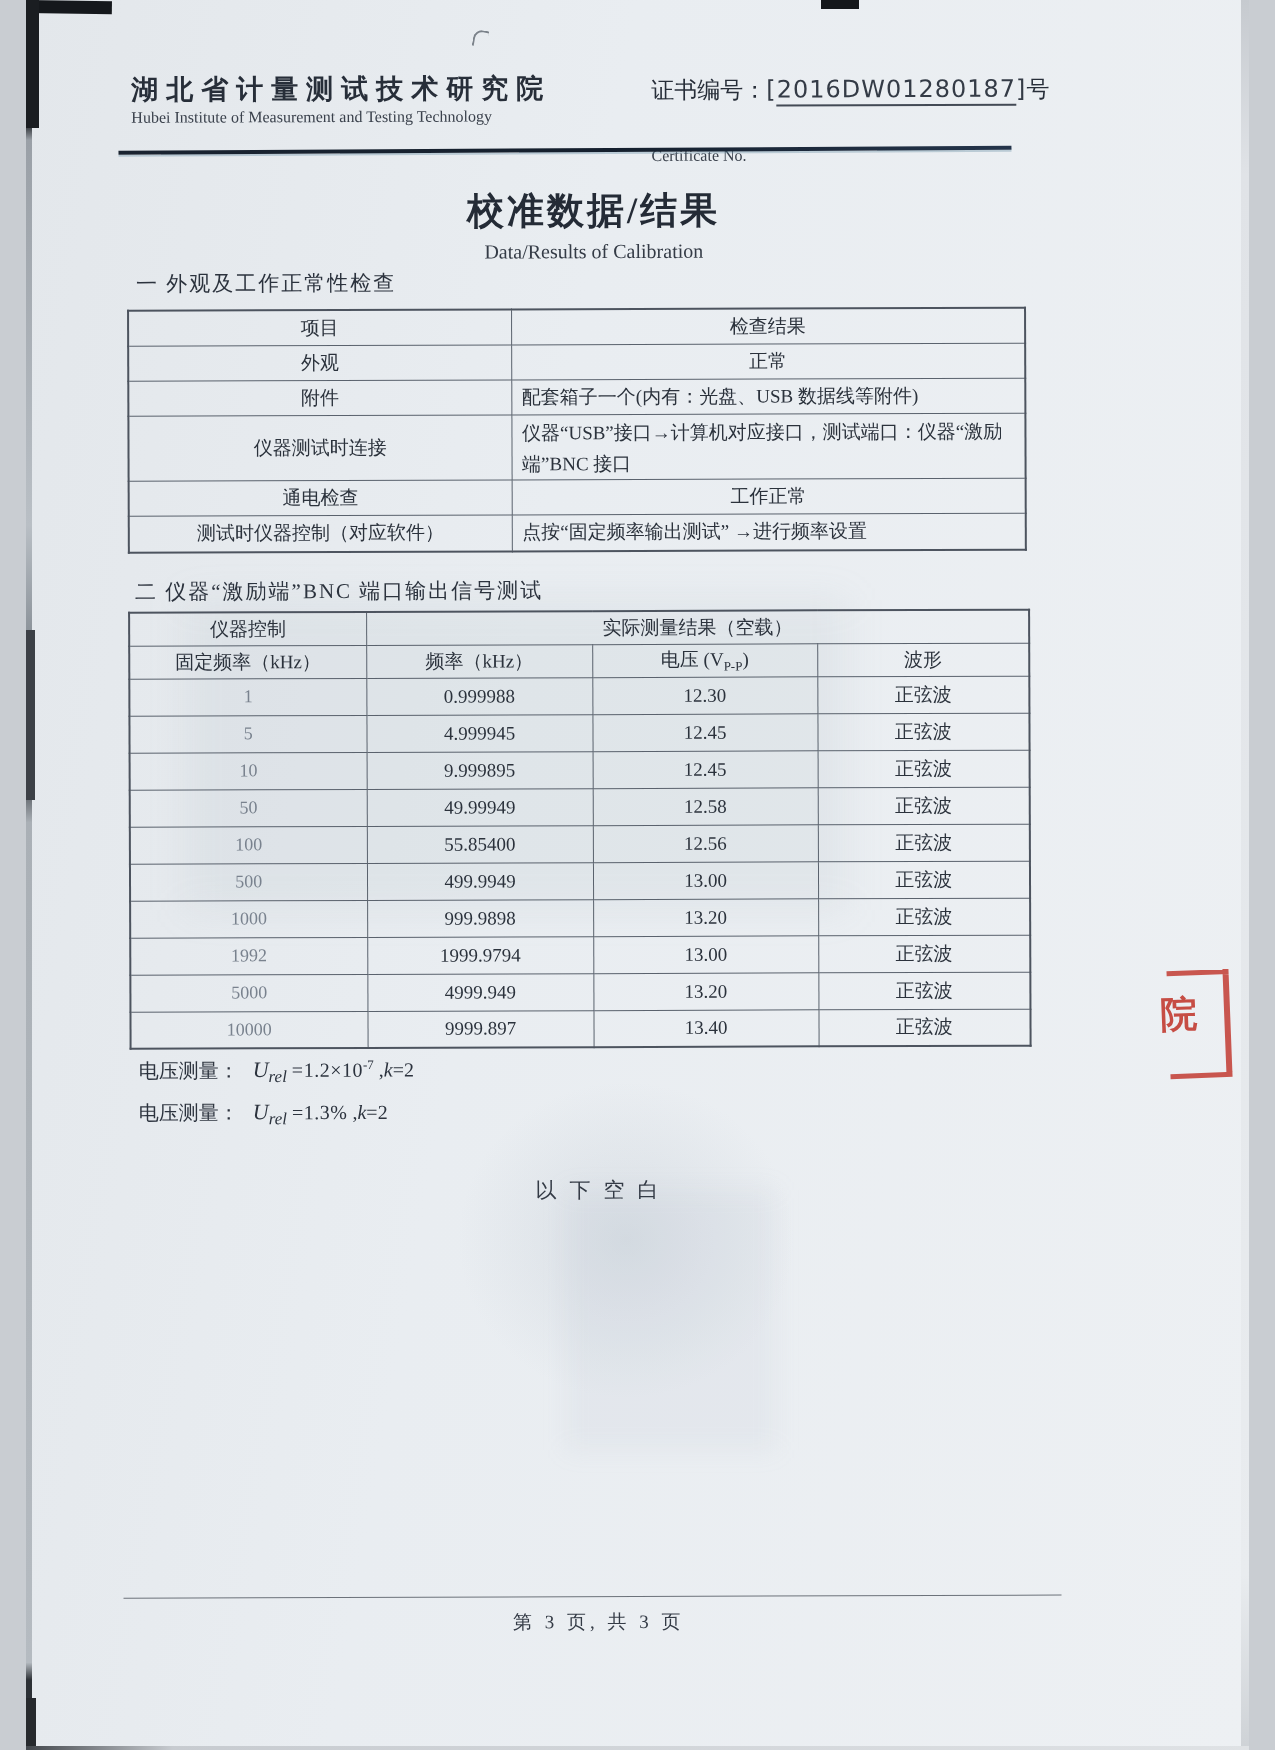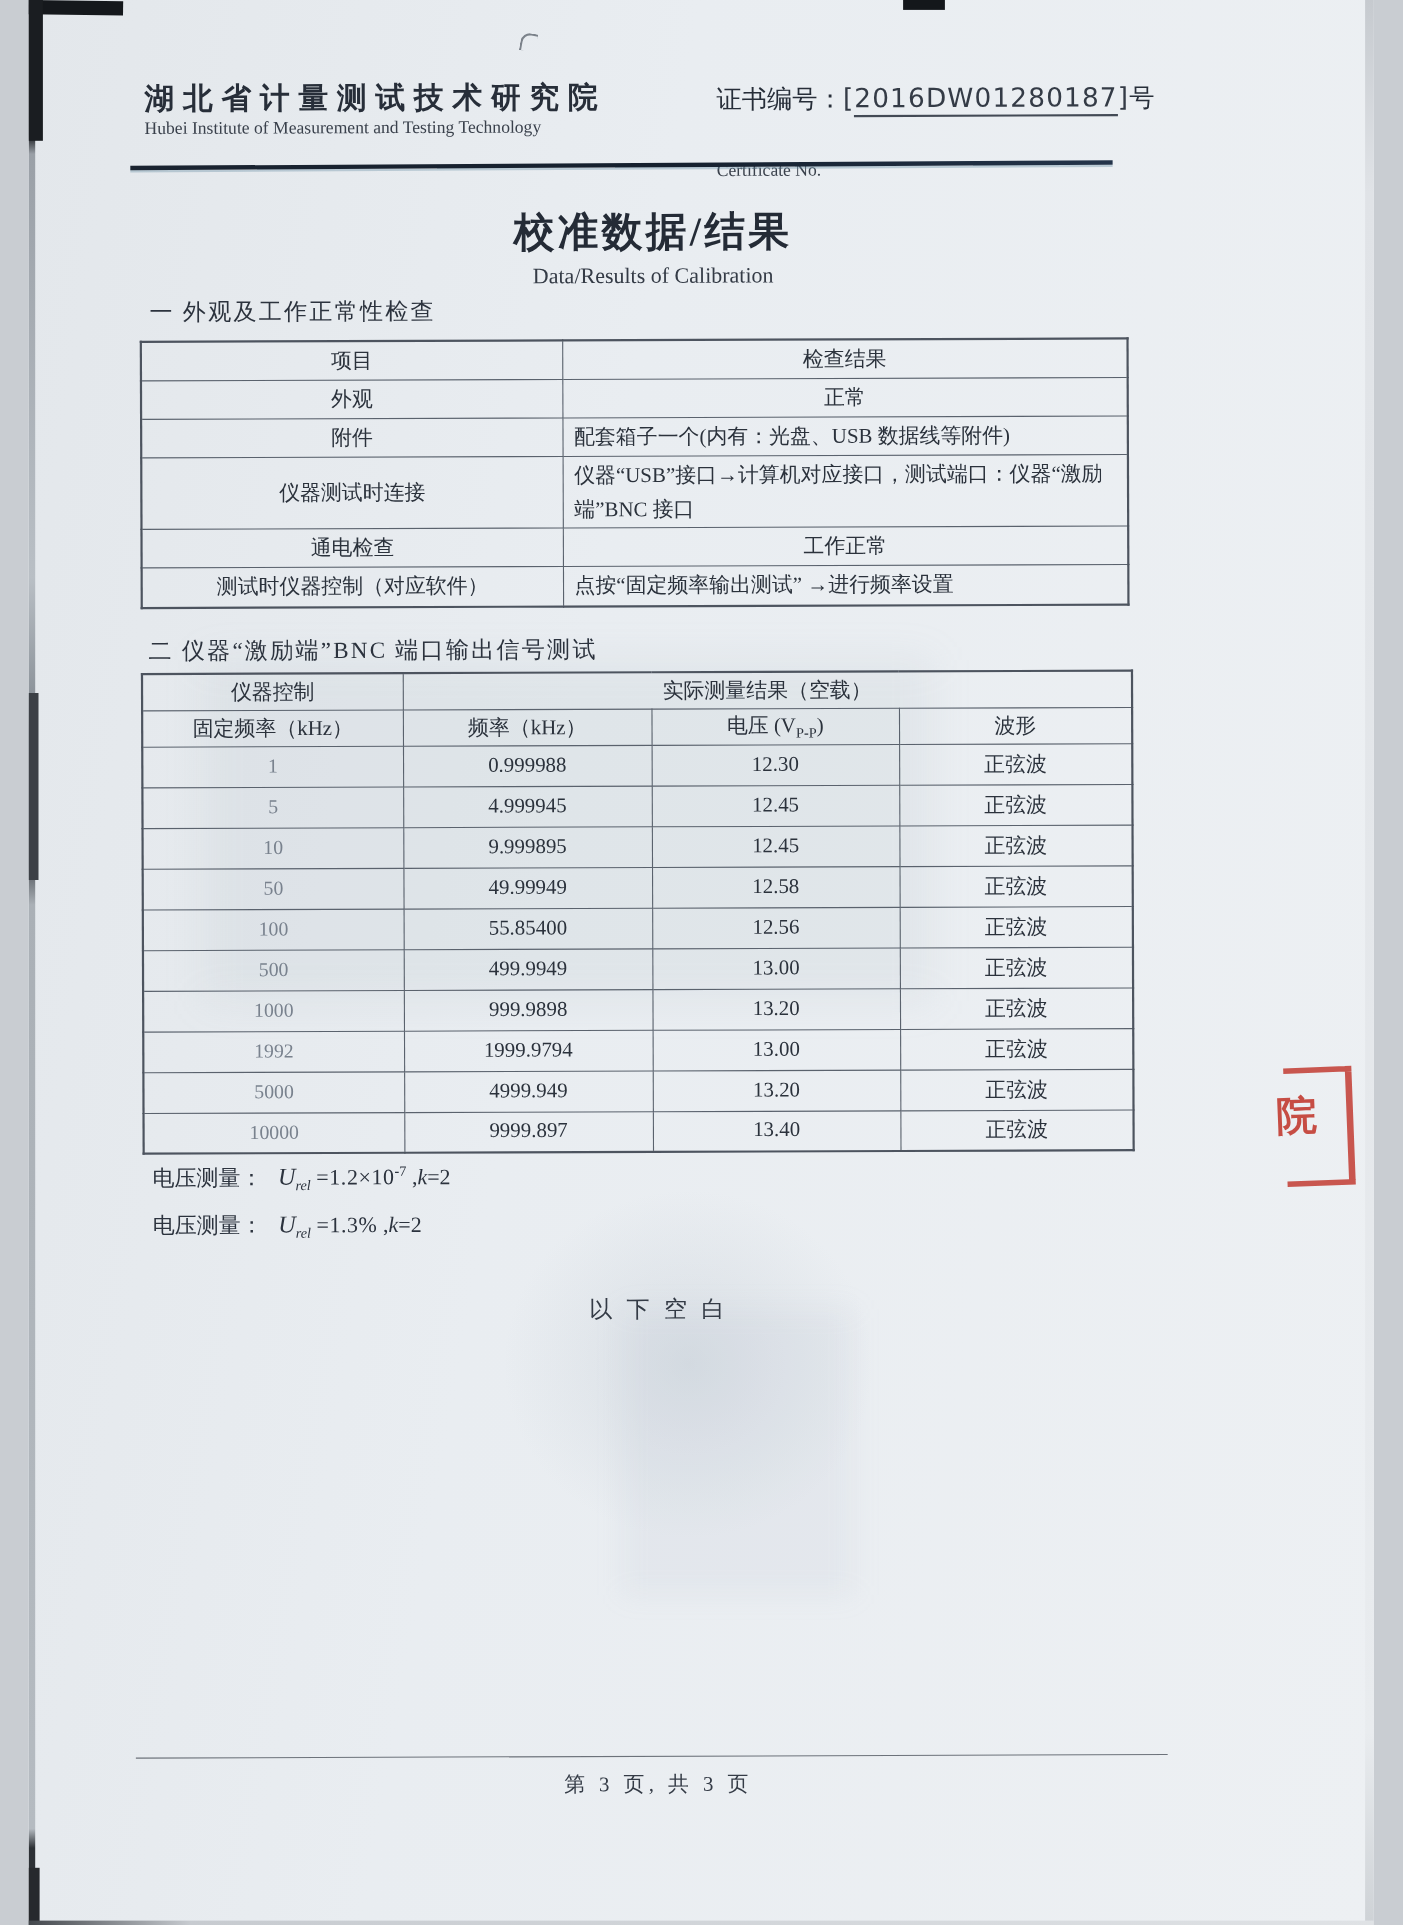--- a/index.html
+++ b/index.html
@@ -45,21 +45,21 @@
   td.l { text-align:left; }
   td.dim { color:#79828e; font-size:18px; }
   .lh2 { line-height:31px; padding-top:2px; }
 
   sub.vpp { font-size:13px;text-align:center; }
   sup.exp { font-size:13px; }
 
   
   .unc { left:112px; top:1046px; font-size:20px; line-height:35px; color:#2c333e; }
   .usym { font-style:italic; font-size:22px; }
-  .usub { font-style:italic; font-size:13px; }
+  .usub { font-style:italic; font-size:17px; }
   .kital { font-style:italic; }
   .unc-val { letter-spacing:0.5px; }
   .unc .lbl { margin-right:14px; }
 
   .blank-note { left:0; top:1176px; width:1140px; text-align:center; font-size:21px; letter-spacing:13px; text-indent:13px; color:#343b46; }
 
   .footer-line { left:95px; top:1596px; width:938px; height:1px; background:#6c727a; }
   .footer-text { left:0; top:1609px; width:1140px; text-align:center; font-size:19px; letter-spacing:4px; color:#343b46; }
 
   

